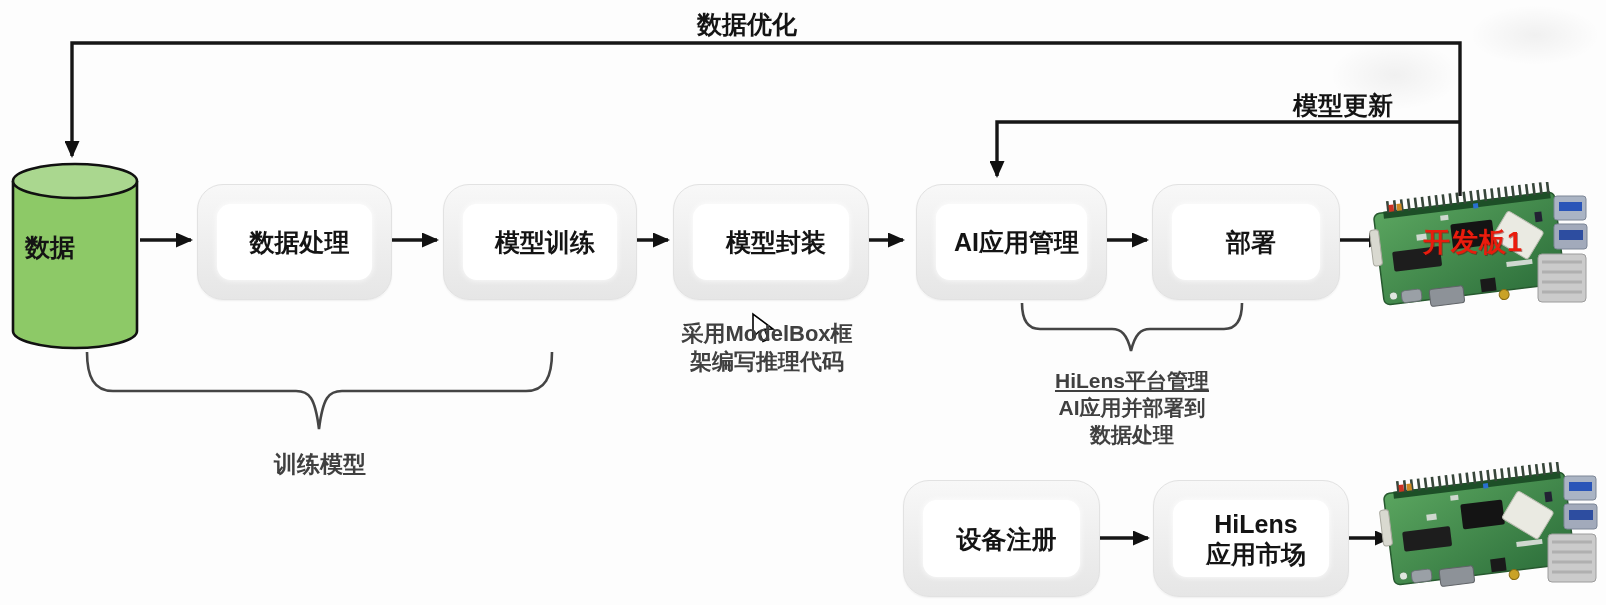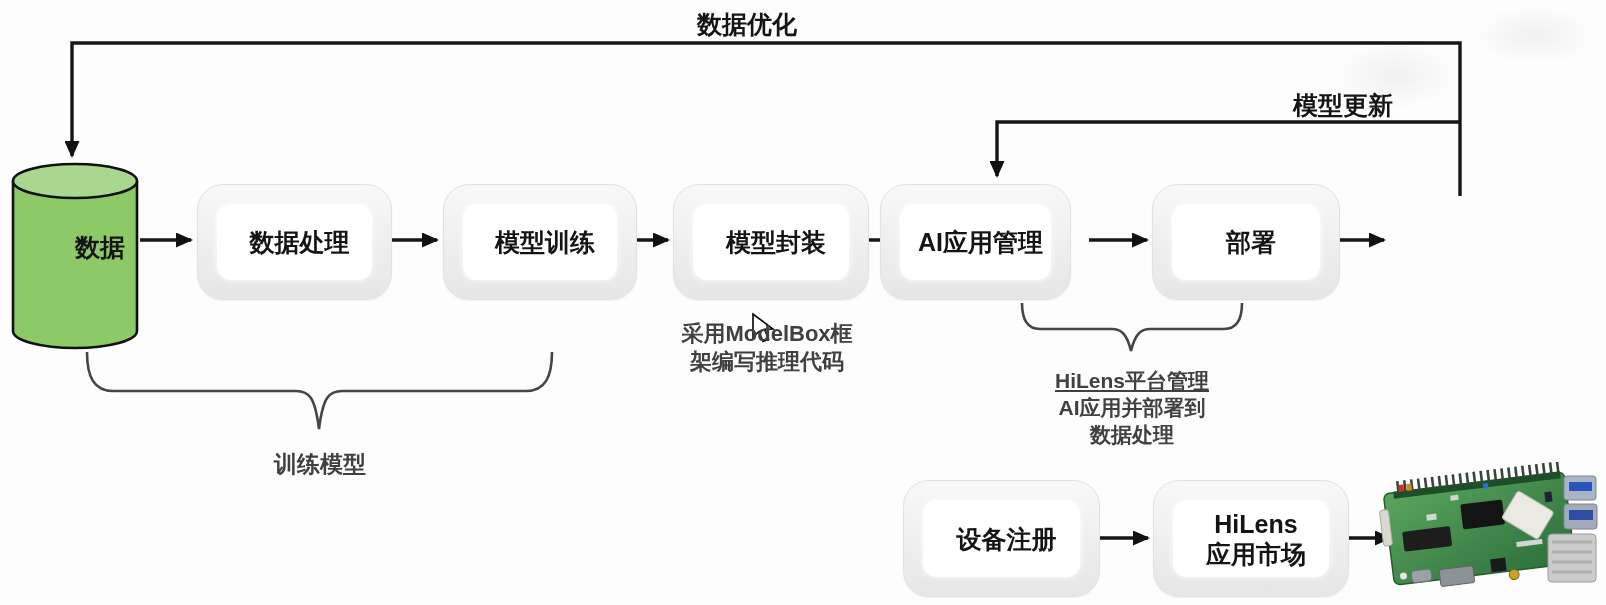--- a/index.html
+++ b/index.html
@@ -19,21 +19,21 @@
     box-shadow:0 1px 2px rgba(0,0,0,0.06);
     display:flex;align-items:center;justify-content:center;text-align:center;padding-left:10px;
   }
   .node::before{
     content:"";position:absolute;inset:19px;background:#fff;border-radius:14px;
     box-shadow:0 0 6px rgba(255,255,255,0.95);
   }
   .node .nlabel{position:relative;z-index:1;font-size:25px;font-weight:700;line-height:30px;}
   .lbl{position:absolute;z-index:4;font-weight:700;text-align:center;}
   .anno{position:absolute;z-index:4;font-weight:600;text-align:center;color:#404040;}
-  .cyl-label{position:absolute;z-index:3;font-size:25px;font-weight:700;text-align:right;}
+  .cyl-label{position:absolute;z-index:3;font-size:25px;font-weight:700;text-align:left;}
   .board{position:absolute;z-index:3;}
   .board .blabel{
     position:absolute;z-index:4;left:0;right:0;text-align:center;
     color:#ea1c0d;font-size:27px;font-weight:800;letter-spacing:1px;
     text-shadow:1px 1px 0 rgba(110,0,0,0.45);
     font-family:"Liberation Sans","DejaVu Sans",sans-serif;
   }
 </style>
 </head>
 <body>
@@ -141,21 +141,21 @@
 
   <div class="node" style="left:197px;top:184px;width:183px;height:114px;">
     <span class="nlabel">数据处理</span>
   </div>
   <div class="node" style="left:443px;top:184px;width:182px;height:114px;">
     <span class="nlabel">模型训练</span>
   </div>
   <div class="node" style="left:673px;top:184px;width:184px;height:114px;">
     <span class="nlabel">模型封装</span>
   </div>
-  <div class="node" style="left:880px;top:184px;width:179px;height:114px;">
+  <div class="node" style="left:916px;top:184px;width:179px;height:114px;">
     <span class="nlabel">AI应用管理</span>
   </div>
   <div class="node" style="left:1152px;top:184px;width:176px;height:114px;">
     <span class="nlabel">部署</span>
   </div>
 
   <div class="node" style="left:903px;top:480px;width:185px;height:115px;">
     <span class="nlabel">设备注册</span>
   </div>
   <div class="node" style="left:1153px;top:480px;width:184px;height:115px;">
@@ -171,19 +171,25 @@
   </div>
   <div class="anno" style="left:200px;top:449px;width:240px;font-size:23px;line-height:30px;">
     <span style="display:block;">训练模型</span>
   </div>
   <div class="anno" style="left:1012px;top:367px;width:240px;font-size:21px;line-height:27px;">
     <span style="display:block;text-decoration:underline;">HiLens平台管理</span>
     <span style="display:block;">AI应用并部署到</span>
     <span style="display:block;">数据处理</span>
   </div>
 
+  <div class="board" style="left:1358px;top:182px;width:230px;height:128px;">
+    <svg width="230" height="128" viewBox="0 0 230 128">
+        <use href="#devboard"></use>
+      </svg>
+    <span class="blabel" style="top:42px;">开发板1</span>
+  </div>
   <div class="board" style="left:1368px;top:460px;width:230px;height:132px;">
     <svg width="230" height="132" viewBox="0 0 230 128">
         <use href="#devboard"></use>
       </svg>
   </div>
 
 </div>
 
 </body></html>

